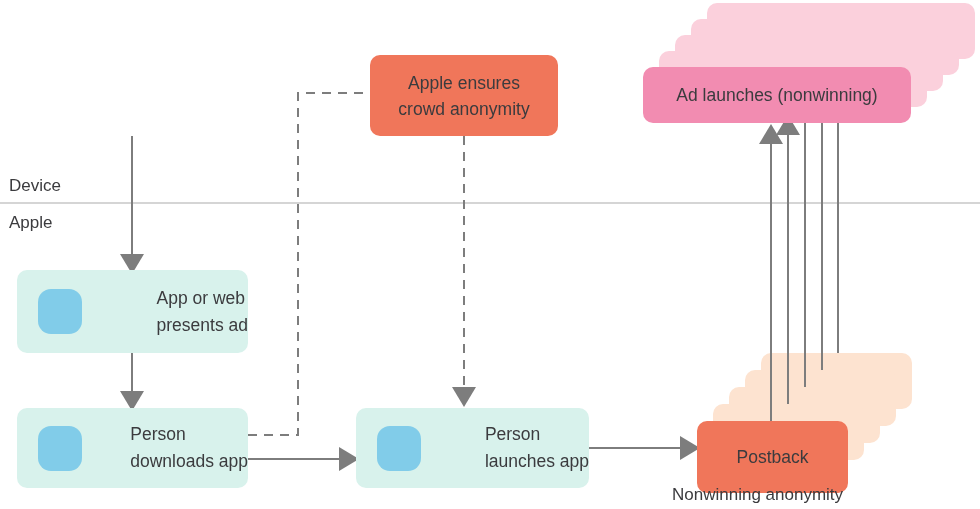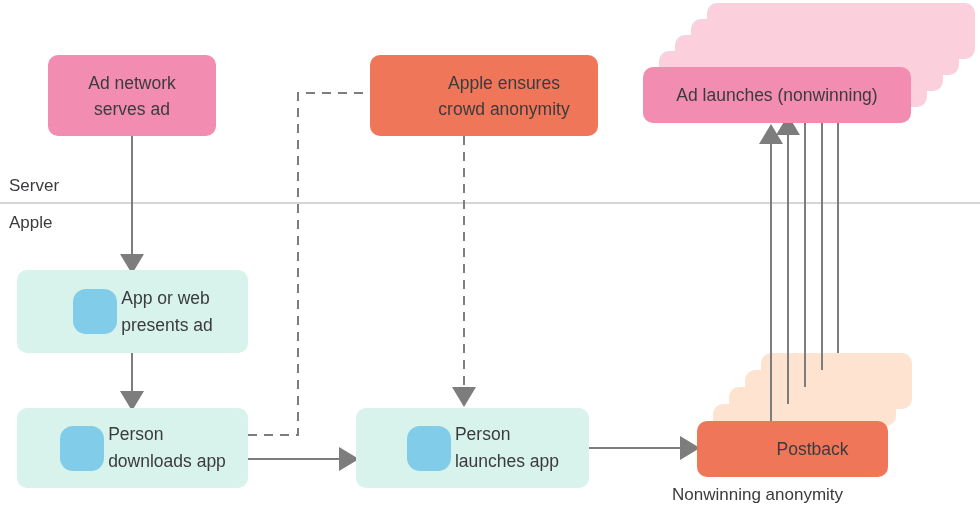--- a/index.html
+++ b/index.html
@@ -17,23 +17,23 @@
   .connectors .dashed{stroke:var(--line);stroke-width:2;fill:none;stroke-dasharray:9 7;}
   .connectors .divider{stroke:var(--divider);stroke-width:2;}
   #arrowhead path{fill:var(--line);}
   .node{
     position:absolute;border-radius:10px;display:flex;align-items:center;
     justify-content:center;font-size:17.5px;line-height:26px;
   }
   .node .node-label{white-space:pre-line;}
   .node.centered{text-align:center;}
   .node.pink{background:var(--pink);}
-  .node.orange{background:var(--orange);padding-left:40px;}
+  .node.orange{background:var(--orange);}
   .node.teal{
-    background:var(--teal);justify-content:center;
+    background:var(--teal);justify-content:space-between;
     padding-left:21px;gap:4px;line-height:27px;box-sizing:border-box;
   }
   .app-icon{width:44px;height:45px;border-radius:13px;background:var(--blue);flex:0 0 auto;}
   .stack-layer{position:absolute;border-radius:10px;}
   .stack-layer.pink-light{background:var(--pink-light);width:268px;height:56px;}
   .stack-layer.peach{background:var(--peach);width:151px;height:56px;}
   .float-label{position:absolute;font-size:17px;line-height:20px;}
 </style>
 </head>
 <body>
@@ -63,24 +63,20 @@
     <line class="dashed" x1="464" y1="136" x2="464" y2="389" marker-end="url(#arrowhead)"></line>
     <line class="solid" x1="248" y1="459" x2="341" y2="459" marker-end="url(#arrowhead)"></line>
     <line class="solid" x1="589" y1="448" x2="682" y2="448" marker-end="url(#arrowhead)"></line>
     <line class="solid" x1="771" y1="421" x2="771" y2="142" marker-end="url(#arrowhead)"></line>
     <line class="solid" x1="788" y1="404" x2="788" y2="133" marker-end="url(#arrowhead)"></line>
     <line class="solid" x1="805" y1="387" x2="805" y2="123"></line>
     <line class="solid" x1="822" y1="370" x2="822" y2="123"></line>
     <line class="solid" x1="838" y1="353" x2="838" y2="123"></line>
   </svg>
 
-  <div class="node pink centered" style="left:48px;top:55px;width:168px;height:81px">
-    <span class="node-label">Ad network
-serves ad</span>
-  </div>
 
   <div class="node orange centered" style="left:370px;top:55px;width:188px;height:81px">
     <span class="node-label">Apple ensures
 crowd anonymity</span>
   </div>
 
   <div class="node pink centered" style="left:643px;top:67px;width:268px;height:56px">
     <span class="node-label">Ad launches (nonwinning)</span>
   </div>
 
@@ -95,21 +91,21 @@
     <span class="node-label">Person
 downloads app</span>
   </div>
 
   <div class="node teal" style="left:356px;top:408px;width:233px;height:80px">
     <span class="app-icon"></span>
     <span class="node-label">Person
 launches app</span>
   </div>
 
-  <div class="node orange centered" style="left:697px;top:421px;width:151px;height:56px">
+  <div class="node orange centered" style="left:697px;top:421px;width:151px;height:72px">
     <span class="node-label">Postback</span>
   </div>
 
-  <div class="float-label" style="left:9px;top:176px">Server</div>
+  <div class="float-label" style="left:9px;top:176px">Device</div>
   <div class="float-label" style="left:9px;top:213px">Apple</div>
   <div class="float-label" style="left:672px;top:485px">Nonwinning anonymity</div>
 
 </div>
 
 </body></html>

